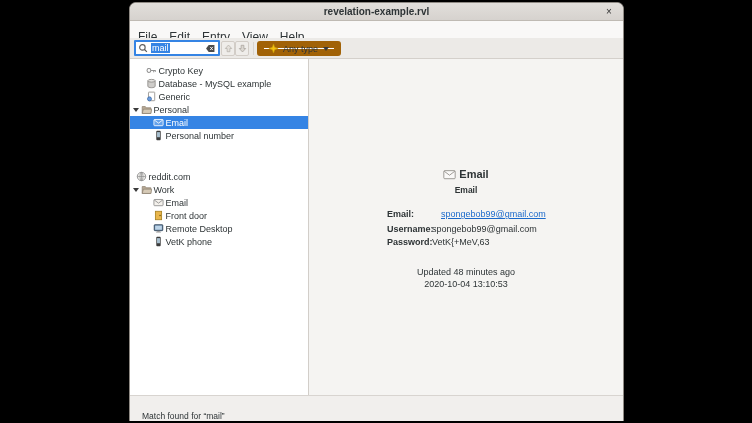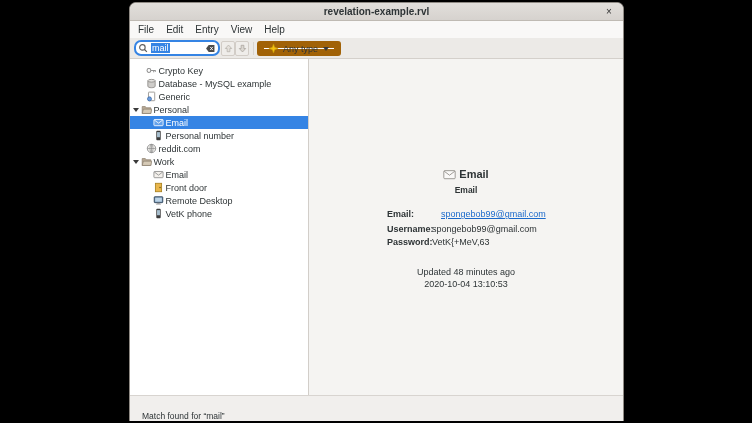--- a/index.html
+++ b/index.html
@@ -9,25 +9,25 @@
     border:1px solid #8f8a84;border-bottom:none;border-radius:7px 7px 0 0;
     background:#f6f5f4;box-sizing:border-box;display:flex;flex-direction:column;}
   
   .titlebar{height:17px;background:linear-gradient(#e2dfdb,#d6d2ce);border-bottom:1px solid #bfbab3;
     border-radius:6px 6px 0 0;position:relative;display:flex;align-items:center;justify-content:center;}
   .titlebar .title{font-size:10px;font-weight:bold;color:#2e3436;}
   .close-btn{position:absolute;right:7px;top:1px;width:14px;height:14px;display:flex;
     align-items:center;justify-content:center;font-size:10px;color:#333;cursor:default;}
   
   .menubar{height:17px;background:#f9f8f7;display:flex;align-items:stretch;padding-left:2px;}
-  .menu-item{font-size:10px;color:#2e3436;display:flex;align-items:center;padding:8px 6px;}
+  .menu-item{font-size:12px;color:#2e3436;display:flex;align-items:center;padding:16px 6px;}
   
   .toolbar{height:20px;background:#eceae7;border-bottom:1px solid #d4d0cb;position:relative;}
   .search-entry{position:absolute;left:4px;top:2px;width:86px;height:16px;background:#fff;
-    border:2px solid #3584e4;border-radius:7px;box-sizing:border-box;display:flex;align-items:center;padding:0 2px;}
+    border:2px solid #3584e4;border-radius:1px;box-sizing:border-box;display:flex;align-items:center;padding:0 2px;}
   .search-entry .sel{background:#3584e4;color:#fff;font-size:9px;padding:0 1px;margin-left:2px;}
   .search-entry .spacer{flex:1;}
   .tb-btn{position:absolute;top:3px;width:14px;height:15px;border:1px solid #d2cdc7;border-radius:2px;
     background:#efedea;display:flex;align-items:center;justify-content:center;box-sizing:border-box;}
   .tb-btn.up{left:91px;}
   .tb-btn.down{left:105px;}
   .tb-sep{position:absolute;left:123px;top:4px;width:1px;height:13px;background:#d8d4cf;}
   .combo{position:absolute;left:127px;top:3px;width:84px;height:15px;background:#fff;
     border:7px solid #a16207;border-radius:3px;display:flex;align-items:center;padding:0 4px;box-sizing:border-box;}
   .combo .lbl{font-size:9px;color:#2e3436;margin-left:4px;flex:1;}
@@ -35,21 +35,21 @@
     border-top:4px solid #3a3a3a;margin-right:1px;}
   
   .main{flex:1;display:flex;min-height:0;}
   .tree-panel{width:179px;background:#fff;border-right:1px solid #d2cec9;padding-top:5px;box-sizing:border-box;}
   .tree-row{height:13px;display:flex;align-items:center;font-size:9px;color:#2e3436;white-space:nowrap;}
   .tree-row.selected{background:#3584e4;color:#fff;}
   .tree-row .txt{margin-left:1.5px;}
   .pad-top{padding-left:10px;margin-left:6px;}
   .pad-exp{padding-left:3px;}
   .pad-child{padding-left:23px;}
-  .pad-site{padding-left:16px;}
+  .pad-site{padding-left:6px;margin-top:28px;}
   .expander{width:0;height:0;border-left:3.5px solid transparent;border-right:3.5px solid transparent;
     border-top:4px solid #3a3a3a;margin-right:2px;}
   .ticon{width:11px;height:11px;flex:0 0 auto;}
   .ticon.big{width:11px;height:11px;}
   
   .detail-panel{flex:1;background:#f5f4f2;position:relative;}
   .d-title{position:absolute;top:109px;left:0;right:0;display:flex;justify-content:center;align-items:center;gap:3px;}
   .d-title .t{font-size:11px;font-weight:bold;color:#2e3436;}
   .d-sub{position:absolute;top:126px;left:0;right:0;text-align:center;font-size:8.5px;font-weight:bold;color:#2e3436;}
   .f-label{position:absolute;left:78px;font-size:9px;font-weight:bold;color:#2e3436;}

